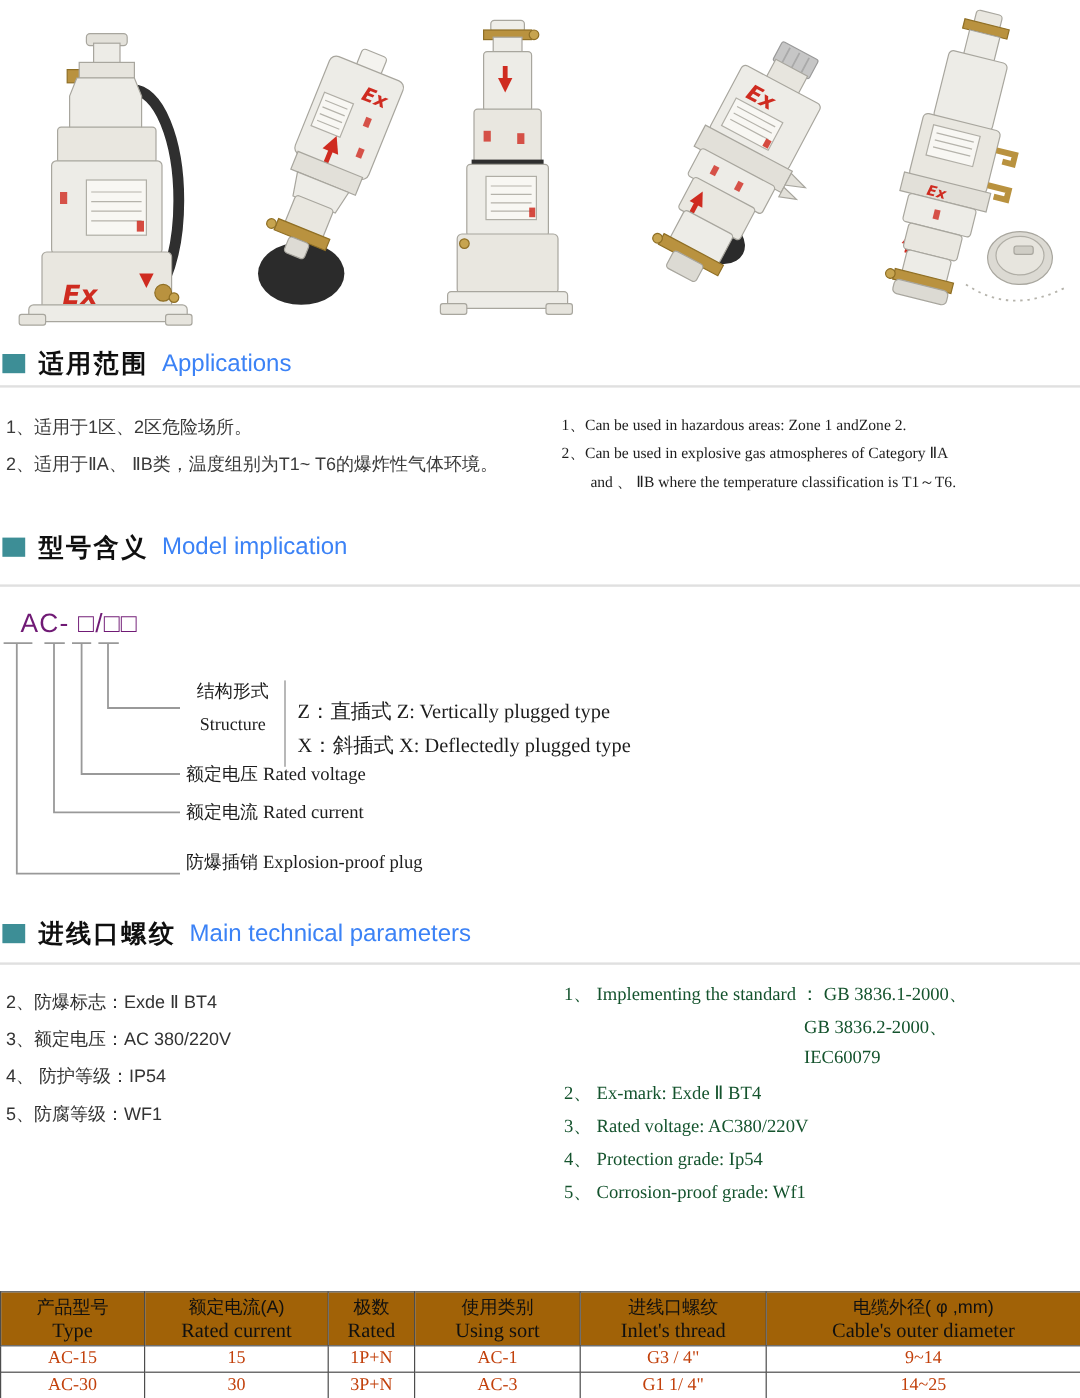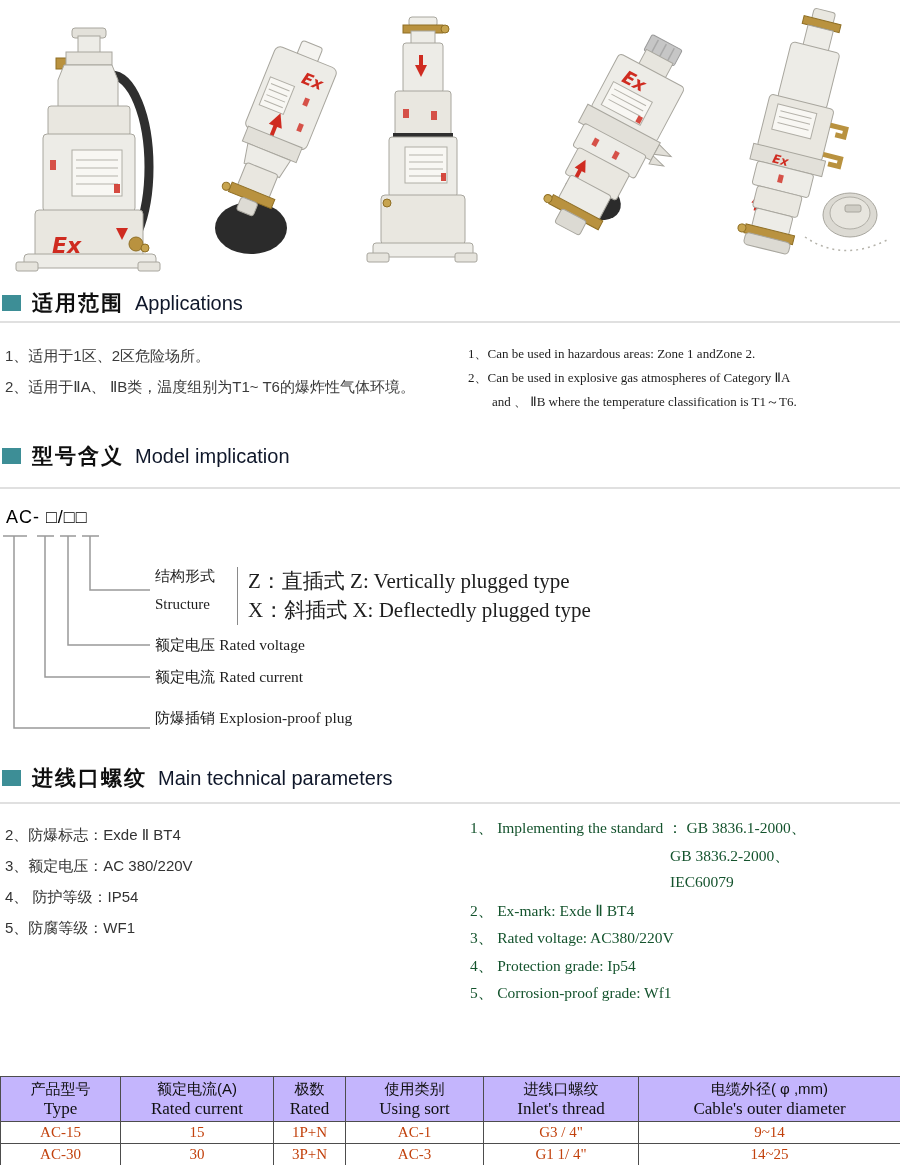--- a/index.html
+++ b/index.html
@@ -2,51 +2,51 @@
 <html><head>
 <meta charset="utf-8">
 <style>
   html,body{margin:0;padding:0;background:#fff;}
   .page{position:relative;width:900px;height:1165px;background:#ffffff;overflow:hidden;
         font-family:"Liberation Sans",sans-serif;color:#222;}
   
   .sec-header{position:absolute;left:2px;display:flex;align-items:center;gap:11px;}
   .sq{width:19px;height:16px;background:#3d8e96;flex:0 0 auto;}
   .sec-zh{font-weight:bold;font-size:21px;color:#0f0f0f;letter-spacing:2px;}
-  .sec-en{font-size:20px;color:#0f172a;}
+  .sec-en{font-size:20px;color:#3b82f6;}
   .rule{position:absolute;left:0;width:900px;height:2px;background:#e0e0e0;}
   
   .app-zh{position:absolute;left:5px;top:347px;font-size:15px;color:#3a3a3a;}
   .app-zh div{height:31px;}
   .app-en{position:absolute;left:468px;top:345px;font-family:"Liberation Serif",serif;
           font-size:13px;color:#1d1d1d;}
   .app-en div{height:24px;}
   .app-en .cont{padding-left:24px;}
   
   .model{position:absolute;left:0;top:505px;width:900px;height:250px;}
-  .model-code{position:absolute;left:6px;top:2px;font-size:18px;letter-spacing:1px;color:#000000;}
+  .model-code{position:absolute;left:17px;top:2px;font-size:22px;letter-spacing:1px;color:#701a75;}
   .model-lines{position:absolute;left:0;top:0;}
   .m-line{position:absolute;left:155px;font-size:15px;color:#1d1d1d;white-space:nowrap;}
   .m-line .en{font-family:"Liberation Serif",serif;font-size:15.5px;}
   .structure-block{position:absolute;left:155px;top:62px;display:flex;font-size:15px;color:#1d1d1d;}
   .structure-left{width:78px;border-right:1px solid #8a8a8a;padding-right:4px;}
-  .structure-left div{height:29px;}
-  .structure-right{padding-left:10px;font-family:"Liberation Serif",serif;font-size:21px;white-space:nowrap;}
+  .structure-left div{height:29px;text-align:center;}
+  .structure-right{padding-left:10px;font-family:"Liberation Serif",serif;font-size:17px;white-space:nowrap;margin-top:14px;}
   .structure-right div{height:29px;}
   
   .param-zh{position:absolute;left:5px;top:826px;font-size:15px;color:#333;}
   .param-zh div{height:31px;}
   .param-en{position:absolute;left:470px;top:818px;font-family:"Liberation Serif",serif;
             font-size:15.5px;color:#14532d;}
   .param-en div{height:27.5px;}
   .param-en .cont{padding-left:200px;}
   
   .spec-table{position:absolute;left:0;top:1076px;width:900px;border-collapse:collapse;table-layout:fixed;}
   .spec-table th,.spec-table td{border:1px solid #4d4d4d;text-align:center;padding:0;overflow:hidden;}
-  .spec-table thead th{background:#c4b5fd;height:44px;font-weight:normal;}
+  .spec-table thead th{background:#a16207;height:44px;font-weight:normal;}
   .th-zh{font-size:15px;color:#101010;}
   .th-en{font-family:Liberation Serif, serif;font-size:17px;color:#101010;}
   .spec-table tbody td{height:21px;font-family:"Liberation Serif",serif;font-size:15px;color:#c2410c;}
   
   .photo{position:absolute;}
   .ex-text{font-family:"DejaVu Sans",sans-serif;font-weight:bold;font-style:italic;fill:#cf2b20;}
 </style>
 </head>
 <body>
 

